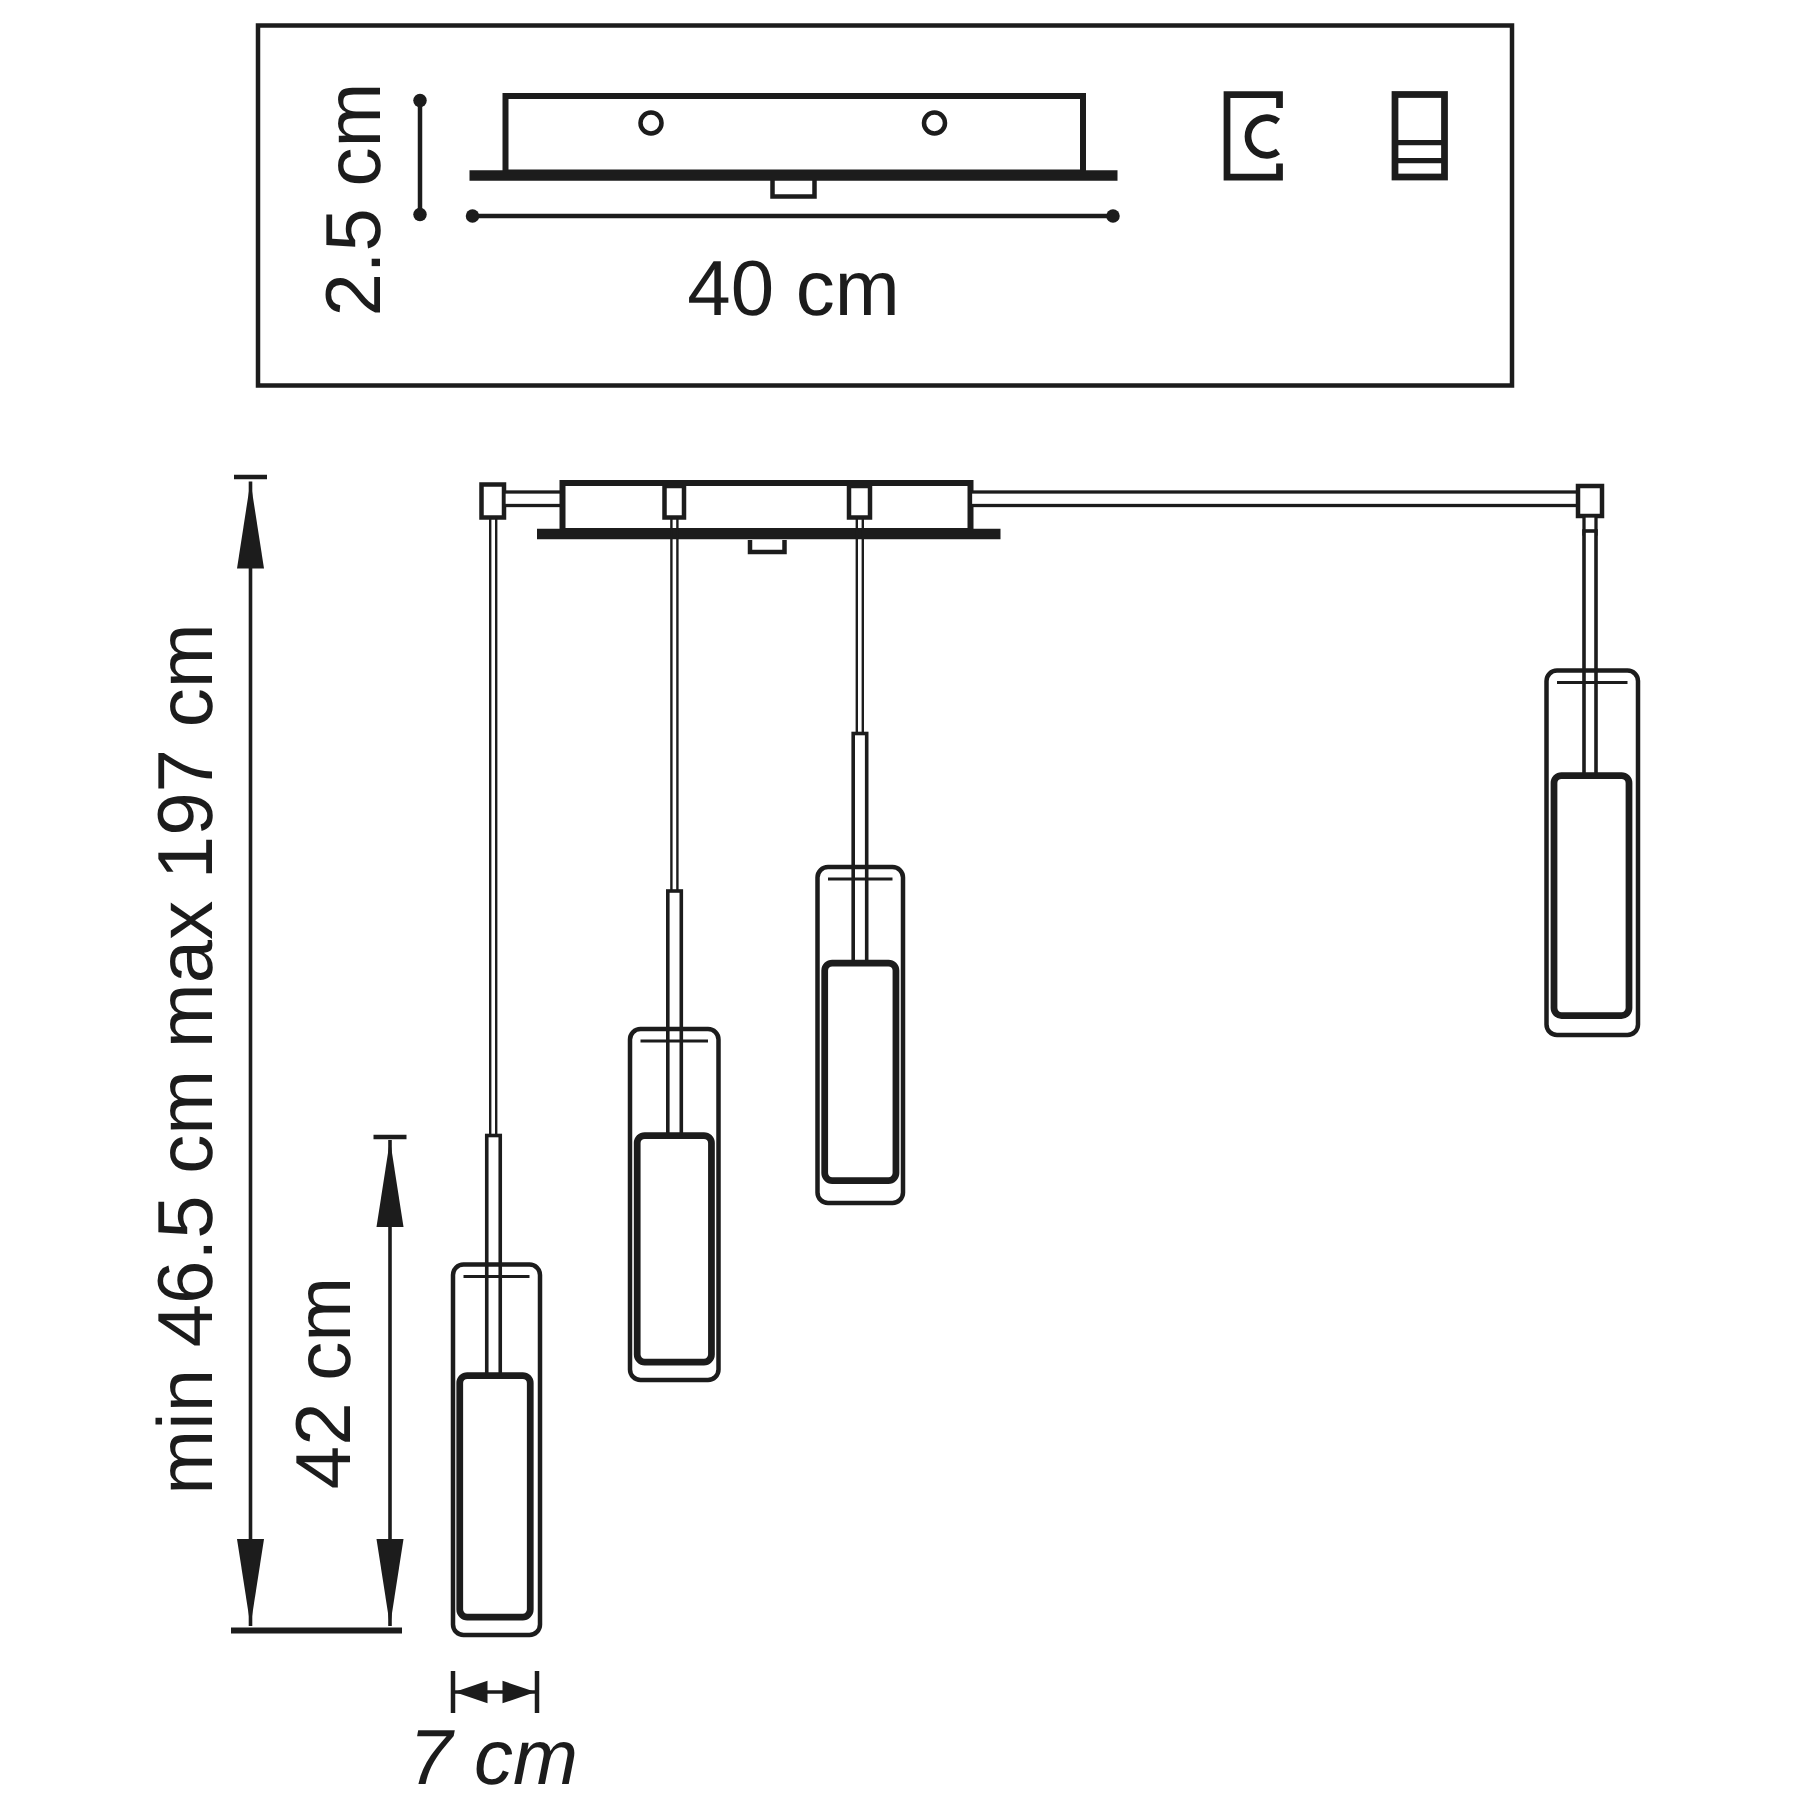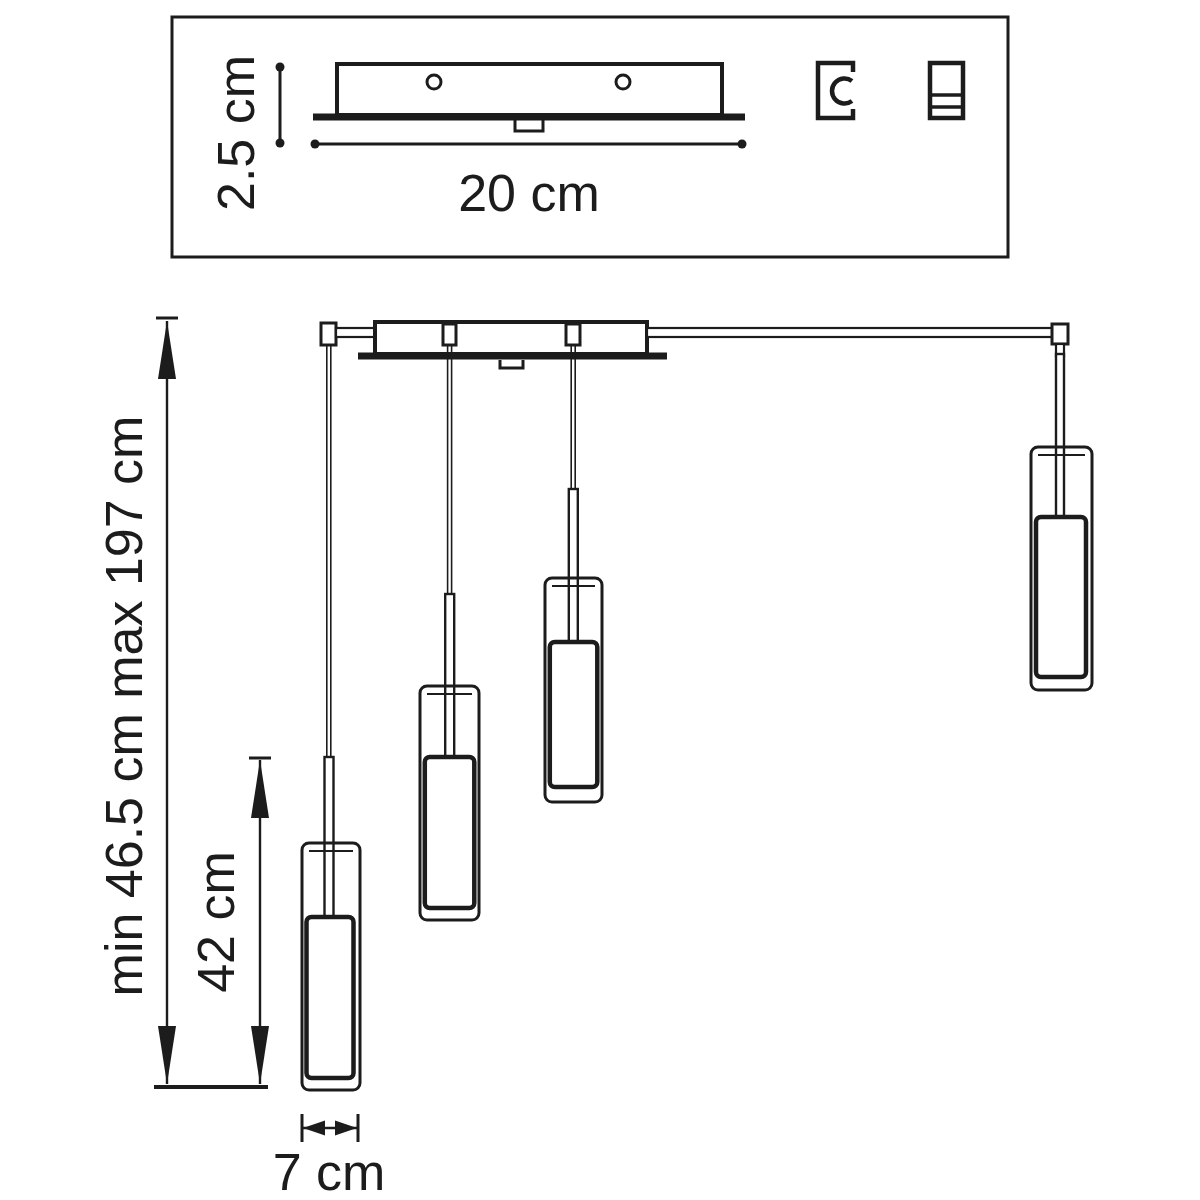--- a/index.html
+++ b/index.html
@@ -132,20 +132,20 @@
       <line x1="302" y1="1114" x2="302" y2="1142" stroke-width="3"></line>
       <line x1="358" y1="1114" x2="358" y2="1142" stroke-width="3"></line>
       <line x1="302" y1="1128" x2="358" y2="1128" stroke-width="2.4"></line>
       <polygon points="303,1128 325,1120.5 325,1135.5" fill="#1c1c1c" stroke="none"></polygon>
       <polygon points="357,1128 335,1120.5 335,1135.5" fill="#1c1c1c" stroke="none"></polygon>
     </g>
   </svg>
 
   <div class="dim-label rot" style="left:236px; top:133px;">2.5 cm</div>
 
-  <div class="dim-label" style="left:529px; top:193px;">20 cm</div>
+  <div class="dim-label" style="left:529px; top:193px;">40 cm</div>
 
   <div class="dim-label rot" style="left:124px; top:706px;">min 46.5 cm max 197 cm</div>
 
   <div class="dim-label rot" style="left:216px; top:922px;">42 cm</div>
 
-  <div class="dim-label" style="left:329px; top:1172px;">7 cm</div>
+  <div class="dim-label" style="left:329px; top:1172px;font-style:italic;">7 cm</div>
 </div>
 
 </body></html>

